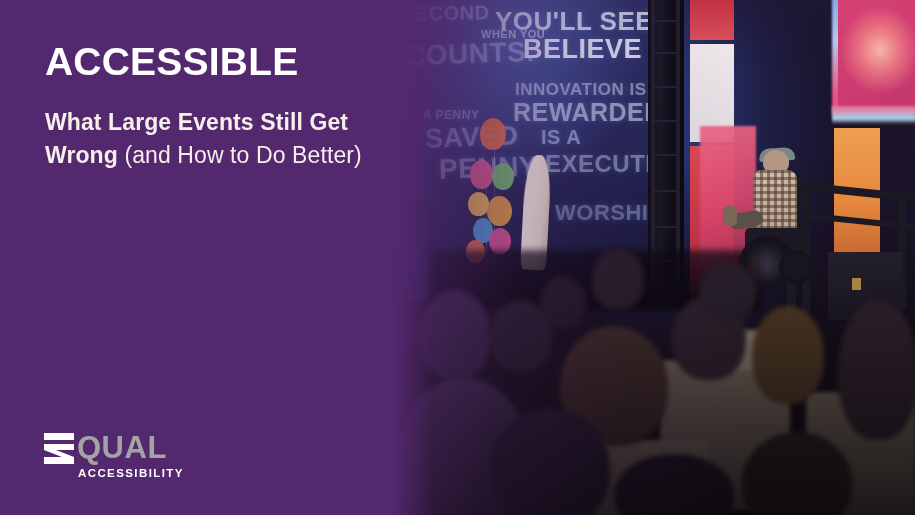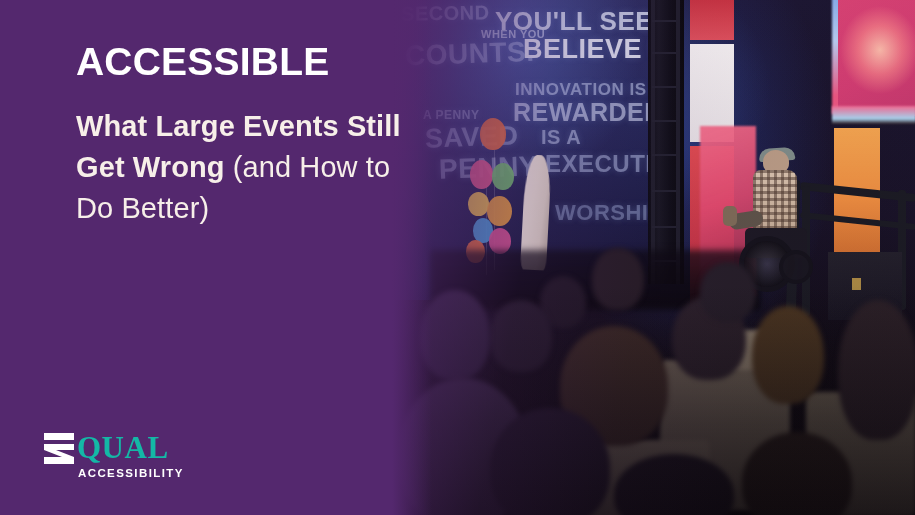--- a/index.html
+++ b/index.html
@@ -254,36 +254,36 @@
     background: #54286E;
   }
   .panel-fade {
     position: absolute;
     left: 392px; top: 0; width: 40px; height: 515px;
     background: linear-gradient(90deg, #54286E, rgba(84,40,110,0));
   }
 
   .title-block {
     position: absolute;
-    left: 45px; top: 40px; width: 370px; margin-left: 31px;
+    left: 45px; top: 40px; width: 370px;
   }
   .title {
     margin: 0;
     color: #ffffff;
     font-size: 39px;
     line-height: 1.13;
     font-weight: 900;
     letter-spacing: .2px;
     text-transform: uppercase;
     font-family: "Liberation Sans", sans-serif;
   }
   .subtitle {
     margin: 22px 0 0 0;
     color: #f7efe9;
-    font-size: 29px;
+    font-size: 23px;
     line-height: 1.42;
     font-weight: bold;
     letter-spacing: .1px;
     max-width: 340px;
     font-family: "Liberation Sans", sans-serif;
   }
   .subtitle .light { font-weight: normal; }
 
   
   .logo {
@@ -293,26 +293,26 @@
     align-items: flex-start;
   }
   .logo-mark {
     width: 30px; height: 33px;
     margin-right: 3px;
     flex: 0 0 auto;
   }
   .logo-text { display: block; }
   .logo-word {
     display: block;
-    color: #14b8a6;
+    color: #a3a3a3;
     font-size: 31px;
     font-weight: 900;
     line-height: 1;
     letter-spacing: .5px;
-    font-family: Liberation Serif, serif;
+    font-family: Liberation Sans, sans-serif;
   }
   .logo-sub {
     display: block;
     color: #ffffff;
     font-size: 11.5px;
     font-weight: bold;
     letter-spacing: 1.4px;
     margin-top: 4px;
     margin-left: 1px;
     font-family: "Liberation Sans", sans-serif;

